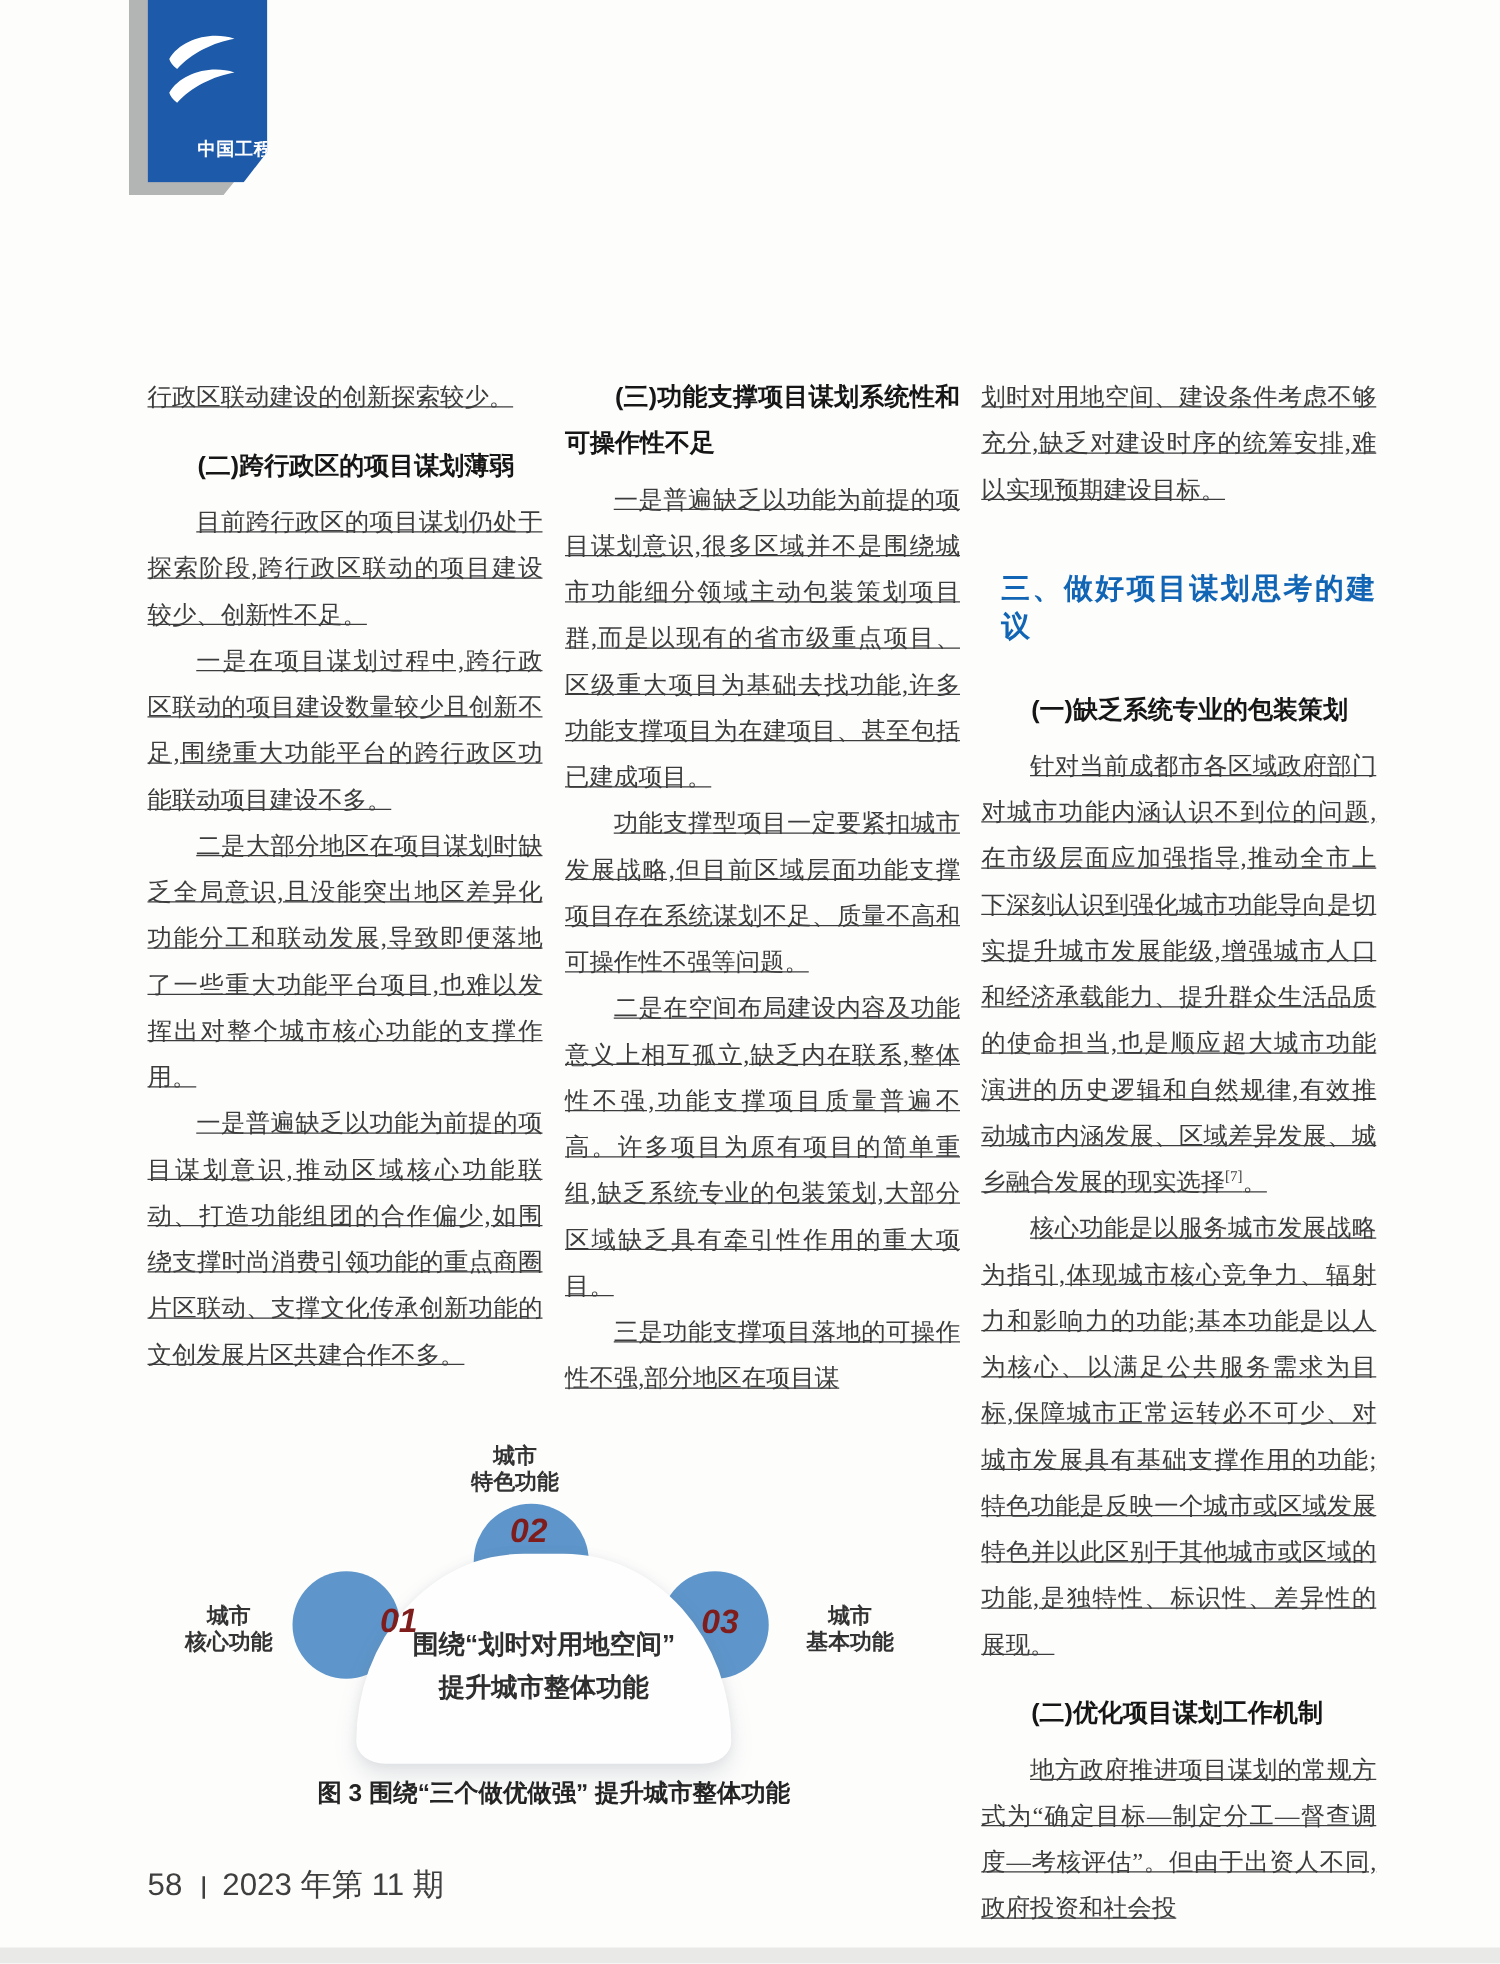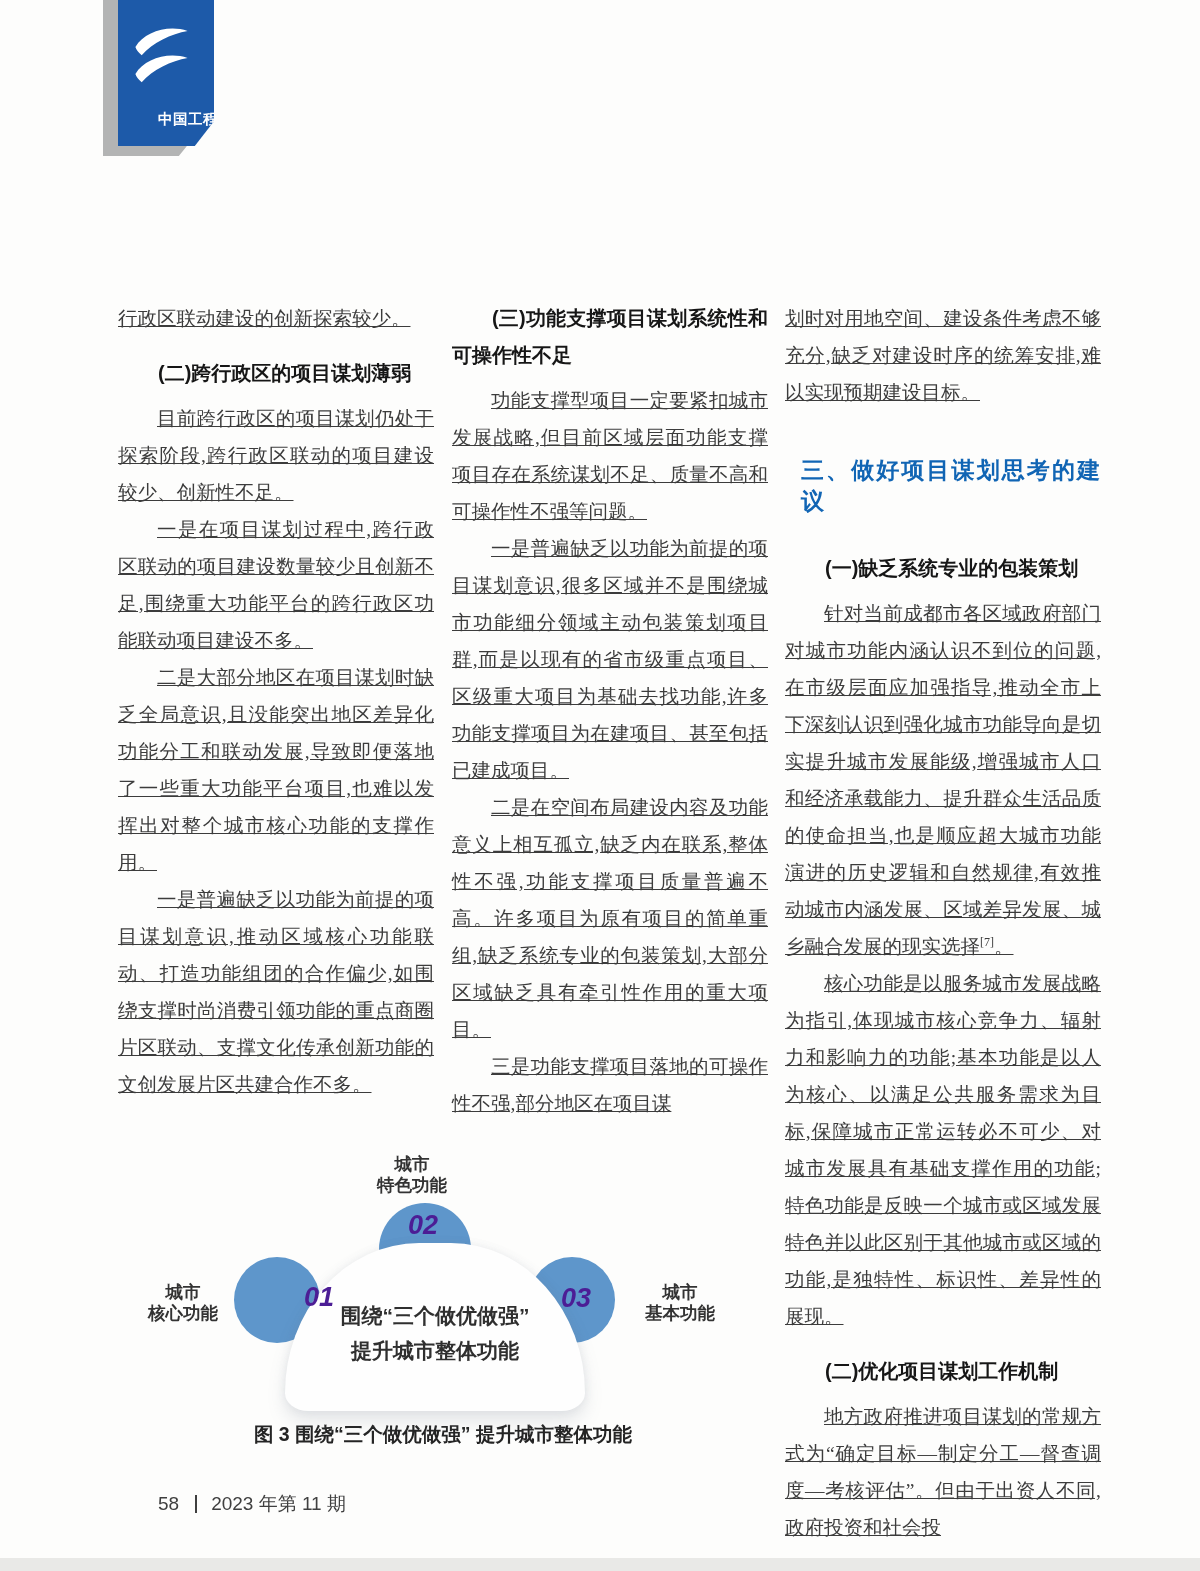--- a/index.html
+++ b/index.html
@@ -59,21 +59,21 @@
   .c01{left:116px;top:117px;width:86px;height:86px;}
   .c02{left:261px;top:63px;width:92px;height:92px;}
   .c03{left:411px;top:117px;width:86px;height:86px;}
   .dome{
     position:absolute;left:167px;top:103px;width:300px;height:168px;background:#fefefe;
     border-radius:150px 150px 26px 26px / 168px 168px 20px 20px;
     box-shadow:0 10px 18px rgba(110,120,140,0.18),0 0 8px rgba(110,120,140,0.10);
     z-index:2;
   }
   .diag-num{
-    position:absolute;z-index:3;color:#4c1d95;
+    position:absolute;z-index:3;color:#7f1d1d;
     font-family:"Liberation Sans","DejaVu Sans",sans-serif;
     font-style:italic;font-weight:bold;font-size:27px;
     transform:translate(-50%,-50%);
   }
   .n01{left:157px;top:157px;margin-left:44px;} .n02{left:305px;top:85px;} .n03{left:458px;top:158px;}
   .diag-label{
     position:absolute;z-index:3;width:120px;text-align:center;
     font-family:"Liberation Sans","DejaVu Sans",sans-serif;
     font-weight:bold;font-size:17.5px;line-height:21px;color:#333333;
   }
@@ -83,22 +83,22 @@
     font-family:"Liberation Sans","DejaVu Sans",sans-serif;
     font-weight:bold;font-size:21px;line-height:35px;color:#2f2f2f;
   }
   .fig-caption{
     position:absolute;left:118px;top:1421px;width:650px;text-align:center;
     font-family:"Liberation Sans","DejaVu Sans",sans-serif;
     font-weight:bold;font-size:19.5px;color:#242424;
   }
   
   .footer{
-    position:absolute;left:118px;top:1491px;font-size:19px;color:#3f3f3f;
-    font-family:"Liberation Sans","DejaVu Sans",sans-serif;white-space:nowrap;margin-left:40px;
+    position:absolute;left:118px;top:1491px;font-size:25px;color:#3f3f3f;
+    font-family:"Liberation Sans","DejaVu Sans",sans-serif;white-space:nowrap;
   }
   .footer .divider{
     display:inline-block;width:2px;height:18px;background:#3f3f3f;
     margin:0 14px 0 16px;vertical-align:-3px;
   }
   .page-edge{
     position:absolute;left:0;right:0;bottom:0;height:13px;background:#e9e9e7;
   }
 </style>
 </head>
@@ -121,22 +121,22 @@
     <p class="no-indent">行政区联动建设的创新探索较少。</p>
     <div class="sub-heading">(二)跨行政区的项目谋划薄弱</div>
     <p>目前跨行政区的项目谋划仍处于探索阶段,跨行政区联动的项目建设较少、创新性不足。</p>
     <p>一是在项目谋划过程中,跨行政区联动的项目建设数量较少且创新不足,围绕重大功能平台的跨行政区功能联动项目建设不多。</p>
     <p>二是大部分地区在项目谋划时缺乏全局意识,且没能突出地区差异化功能分工和联动发展,导致即便落地了一些重大功能平台项目,也难以发挥出对整个城市核心功能的支撑作用。</p>
     <p>一是普遍缺乏以功能为前提的项目谋划意识,推动区域核心功能联动、打造功能组团的合作偏少,如围绕支撑时尚消费引领功能的重点商圈片区联动、支撑文化传承创新功能的文创发展片区共建合作不多。</p>
   </div>
 
   <div class="col col-2">
     <div class="sub-heading" style="margin-top:0;">(三)功能支撑项目谋划系统性和可操作性不足</div>
+    <p>一是普遍缺乏以功能为前提的项目谋划意识,很多区域并不是围绕城市功能细分领域主动包装策划项目群,而是以现有的省市级重点项目、区级重大项目为基础去找功能,许多功能支撑项目为在建项目、甚至包括已建成项目。</p>
     <p>功能支撑型项目一定要紧扣城市发展战略,但目前区域层面功能支撑项目存在系统谋划不足、质量不高和可操作性不强等问题。</p>
-    <p>一是普遍缺乏以功能为前提的项目谋划意识,很多区域并不是围绕城市功能细分领域主动包装策划项目群,而是以现有的省市级重点项目、区级重大项目为基础去找功能,许多功能支撑项目为在建项目、甚至包括已建成项目。</p>
     <p>二是在空间布局建设内容及功能意义上相互孤立,缺乏内在联系,整体性不强,功能支撑项目质量普遍不高。许多项目为原有项目的简单重组,缺乏系统专业的包装策划,大部分区域缺乏具有牵引性作用的重大项目。</p>
     <p>三是功能支撑项目落地的可操作性不强,部分地区在项目谋</p>
   </div>
 
   <div class="col col-3">
     <p class="no-indent">划时对用地空间、建设条件考虑不够充分,缺乏对建设时序的统筹安排,难以实现预期建设目标。</p>
     <div class="section-heading">三、做好项目谋划思考的建议</div>
     <div class="sub-heading" style="margin-top:0;">(一)缺乏系统专业的包装策划</div>
     <p><span>针对当前成都市各区域政府部门对城市功能内涵认识不到位的问题,在市级层面应加强指导,推动全市上下深刻认识到强化城市功能导向是切实提升城市发展能级,增强城市人口和经济承载能力、提升群众生活品质的使命担当,也是顺应超大城市功能演进的历史逻辑和自然规律,有效推动城市内涵发展、区域差异发展、城乡融合发展的现实选择</span><sup class="ref">[7]</sup><span>。</span></p>
     <p>核心功能是以服务城市发展战略为指引,体现城市核心竞争力、辐射力和影响力的功能;基本功能是以人为核心、以满足公共服务需求为目标,保障城市正常运转必不可少、对城市发展具有基础支撑作用的功能;特色功能是反映一个城市或区域发展特色并以此区别于其他城市或区域的功能,是独特性、标识性、差异性的展现。</p>
@@ -161,21 +161,21 @@
     <div class="diag-label lab-top">
       <div>城市</div>
       <div>特色功能</div>
     </div>
     <div class="diag-label lab-right">
       <div>城市</div>
       <div>基本功能</div>
     </div>
 
     <div class="dome-text">
-      <div>围绕“三个做优做强”</div>
+      <div>围绕“划时对用地空间”</div>
       <div>提升城市整体功能</div>
     </div>
   </div>
 
   <div class="fig-caption">图 3 围绕“三个做优做强” 提升城市整体功能</div>
 
   <div class="footer">
     <span>58</span><span class="divider"></span><span>2023 年第 11 期</span>
   </div>
 

